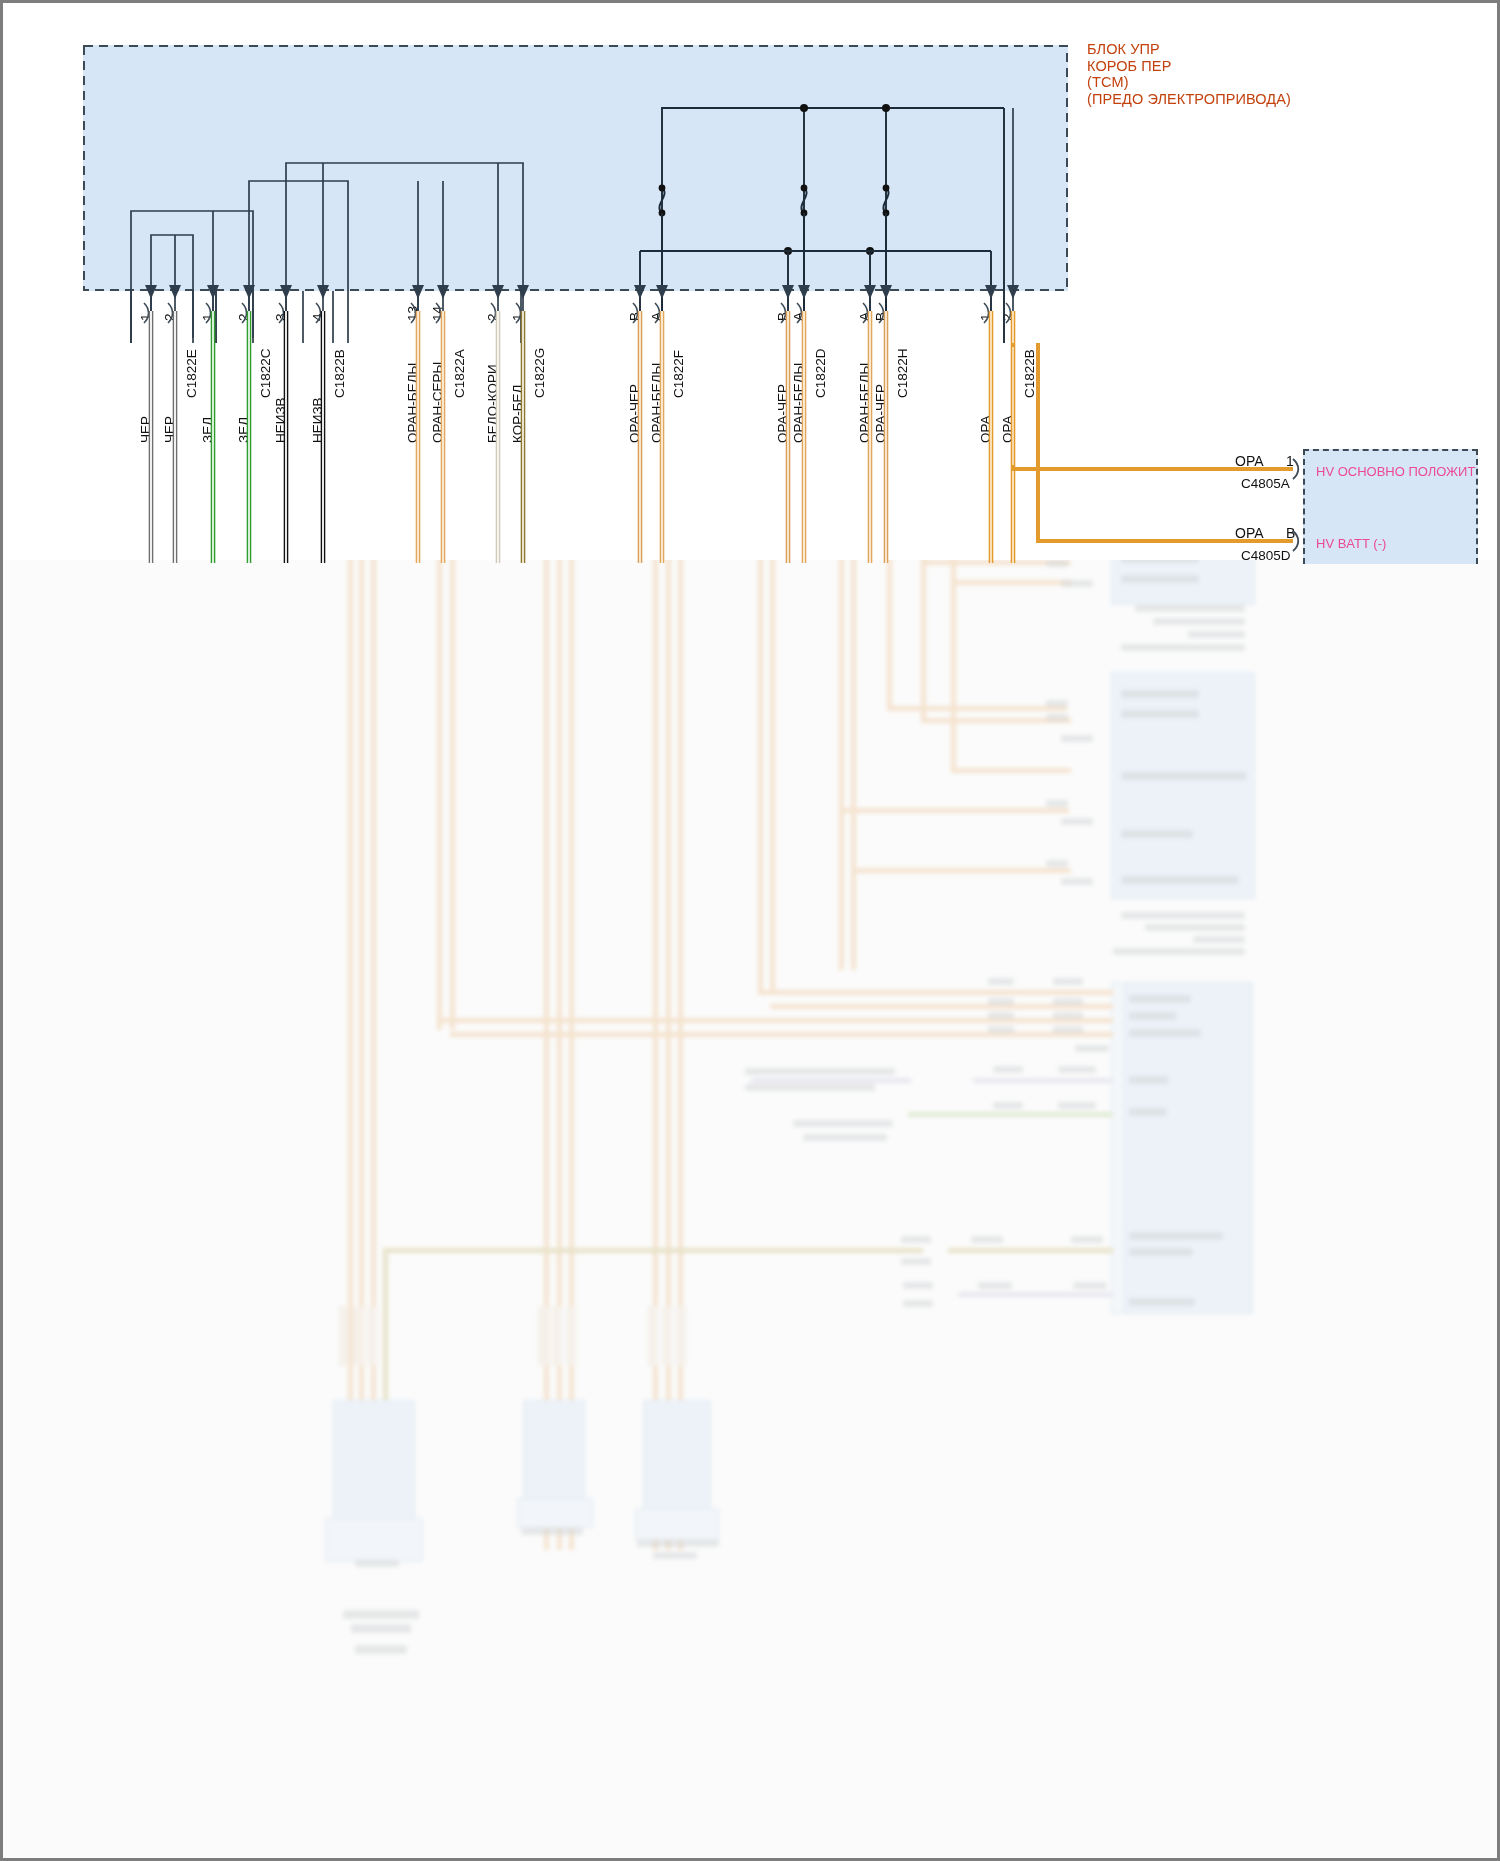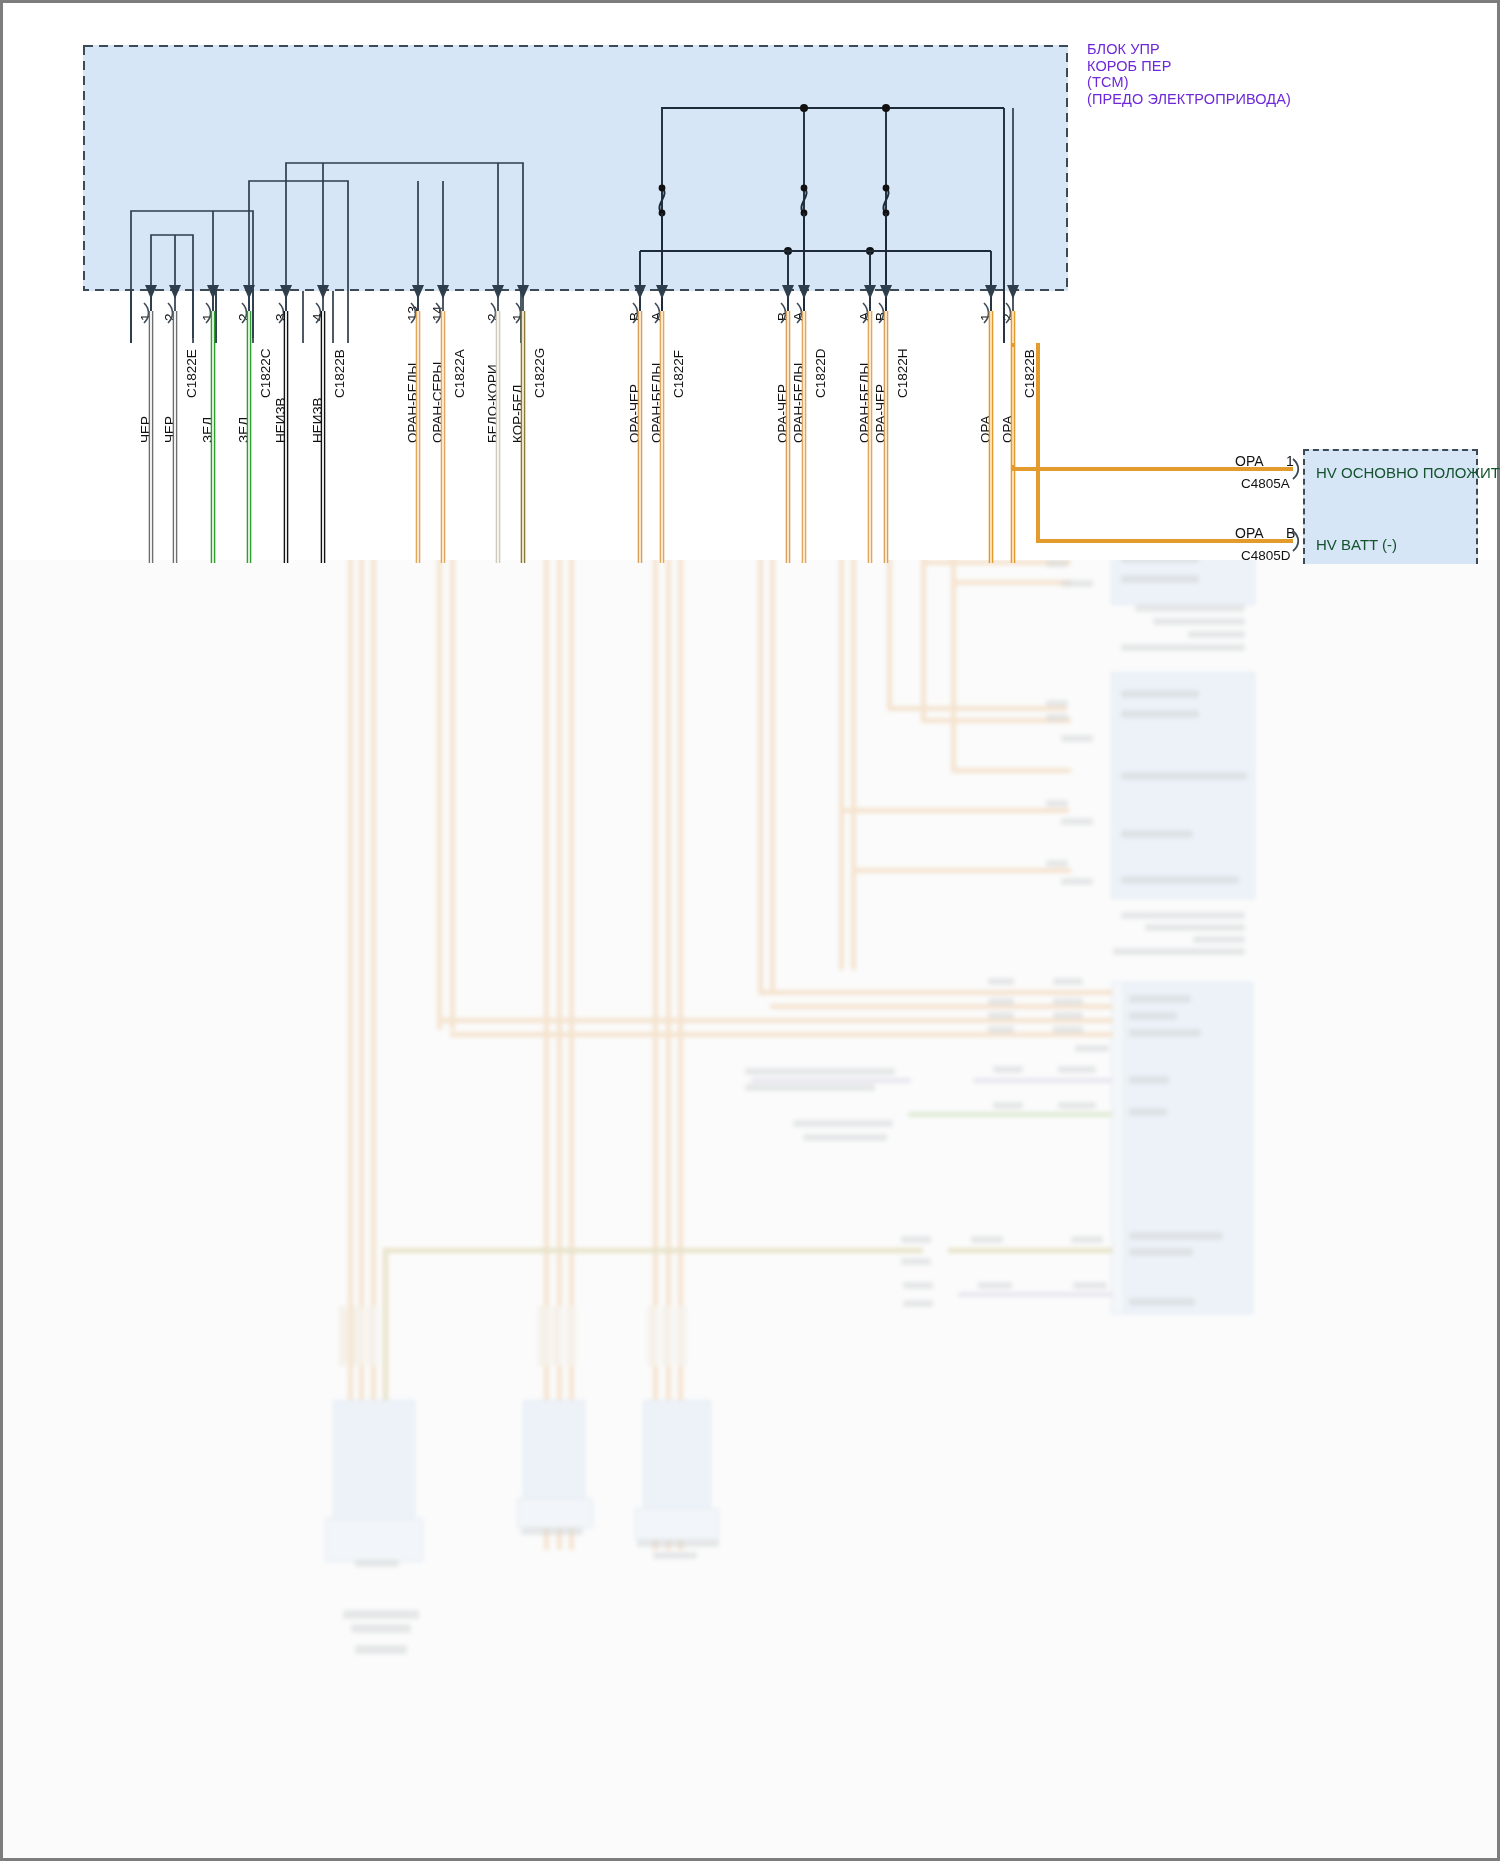--- a/index.html
+++ b/index.html
@@ -10,31 +10,31 @@
   #topband{position:absolute;left:0;top:0;width:1500px;height:560px;background:#ffffff;
            border-top:3px solid #7d7d7d;border-left:3px solid #7d7d7d;border-right:3px solid #7d7d7d;
            box-sizing:border-box;z-index:6;}
   
   #botband{position:absolute;left:0;top:560px;width:1500px;height:1301px;background:#fbfbfb;
            border-left:3px solid #7d7d7d;border-right:3px solid #7d7d7d;border-bottom:3px solid #7d7d7d;
            box-sizing:border-box;overflow:hidden;z-index:1;}
 
   .tcm-box{position:absolute;left:80px;top:42px;width:985px;height:246px;
            background:#d6e6f7;border:2px dashed #3c4a56;box-sizing:border-box;}
-  .tcm-label{position:absolute;left:1084px;top:38px;font-size:14.5px;color:#6d28d9;line-height:16.5px;white-space:nowrap;}
+  .tcm-label{position:absolute;left:1084px;top:38px;font-size:14.5px;color:#c2410c;line-height:16.5px;white-space:nowrap;}
   .tcm-label div{letter-spacing:.1px;}
   svg.layer{position:absolute;left:0;top:0;overflow:visible;}
 
   .vlabel{position:absolute;font-size:13.5px;color:#111;
           transform-origin:0 0;transform:rotate(-90deg);white-space:nowrap;}
   .hlabel{position:absolute;font-size:14px;color:#111;white-space:nowrap;}
   .fuse-txt{position:absolute;font-size:14.5px;color:#111;line-height:16px;white-space:nowrap;}
 
   .hvbox{position:absolute;background:#d6e6f7;border:2px dashed #3c4a56;box-sizing:border-box;}
-  .hvtxt{position:absolute;font-size:15px;color:#14532d;white-space:nowrap;}
+  .hvtxt{position:absolute;font-size:13px;color:#ec4899;white-space:nowrap;}
 
   
   .faded{filter:blur(2.0px) opacity(.42) saturate(.85);}
   .fblk{position:absolute;background:#d6e6f7;border:1px solid #b7cfe6;}
   .ftxt{position:absolute;background:#9aa2a8;border-radius:2px;opacity:.55;}
   .fwire{position:absolute;background:#f3c28a;}
   .fwire.v{width:5px;}
   .fwire.h{height:5px;}
   .fwire.grn{background:#b9d89a;}
   .fwire.olv{background:#cfc27a;}

